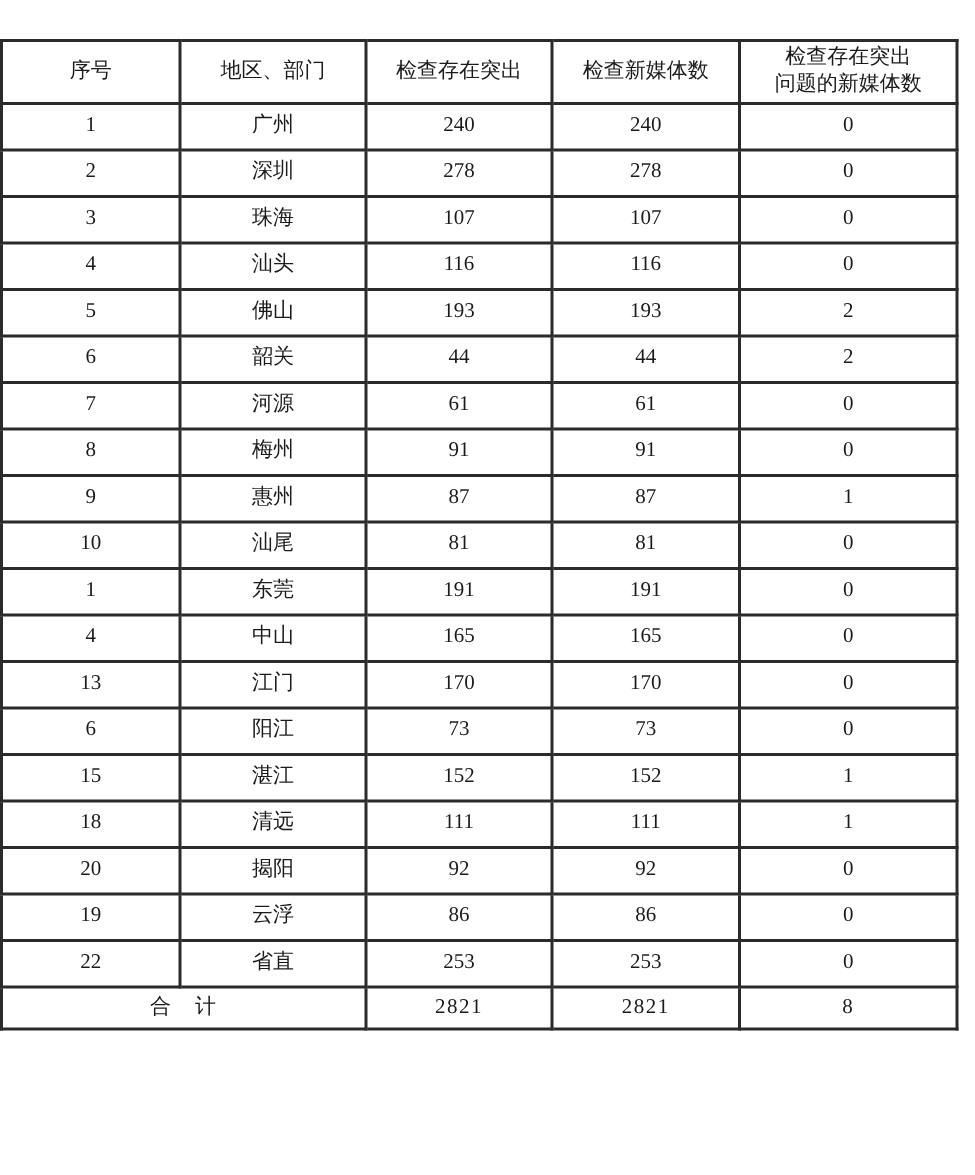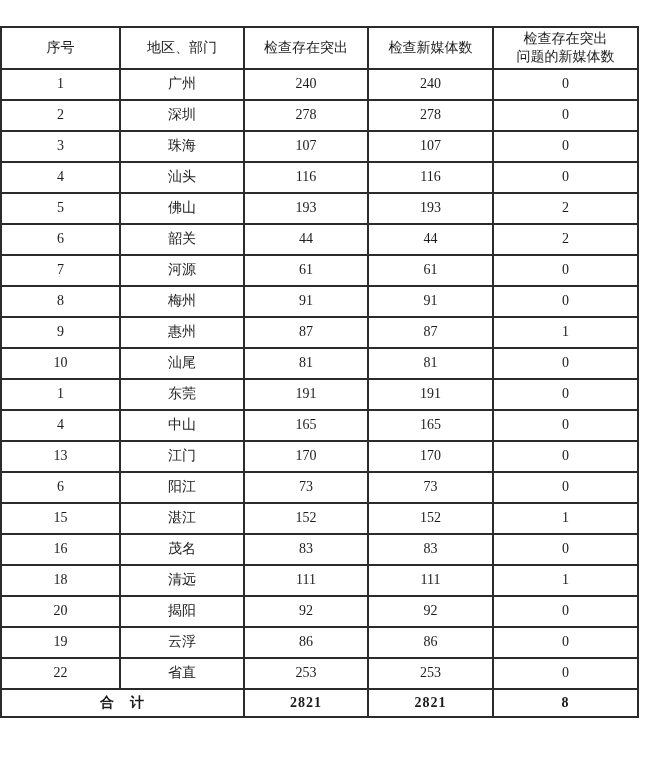--- a/index.html
+++ b/index.html
@@ -31,21 +31,21 @@
     vertical-align:middle;
     padding:0 2px;
     font-size:14px;
     font-weight:normal;
     line-height:1.3;
     overflow:hidden;
   }
   thead th{height:40px;}
   th.wrap{white-space:pre-line;}
   tbody td{height:29px;}
-  tfoot td{height:26px;font-weight:bold;letter-spacing:1px;text-align:center;}
+  tfoot td{height:26px;font-weight:normal;letter-spacing:1px;text-align:center;}
 </style>
 </head>
 <body>
 
 <div class="page">
   <table class="stats-table">
     <colgroup>
       <col class="c1">
         <col class="c2">
         <col class="c3">
@@ -162,27 +162,20 @@
           <td>0</td>
         </tr>
         <tr>
           <td>15</td>
           <td>湛江</td>
           <td>152</td>
           <td>152</td>
           <td>1</td>
         </tr>
         <tr>
-          <td>16</td>
-          <td>茂名</td>
-          <td>83</td>
-          <td>83</td>
-          <td>0</td>
-        </tr>
-        <tr>
           <td>18</td>
           <td>清远</td>
           <td>111</td>
           <td>111</td>
           <td>1</td>
         </tr>
         <tr>
           <td>20</td>
           <td>揭阳</td>
           <td>92</td>

